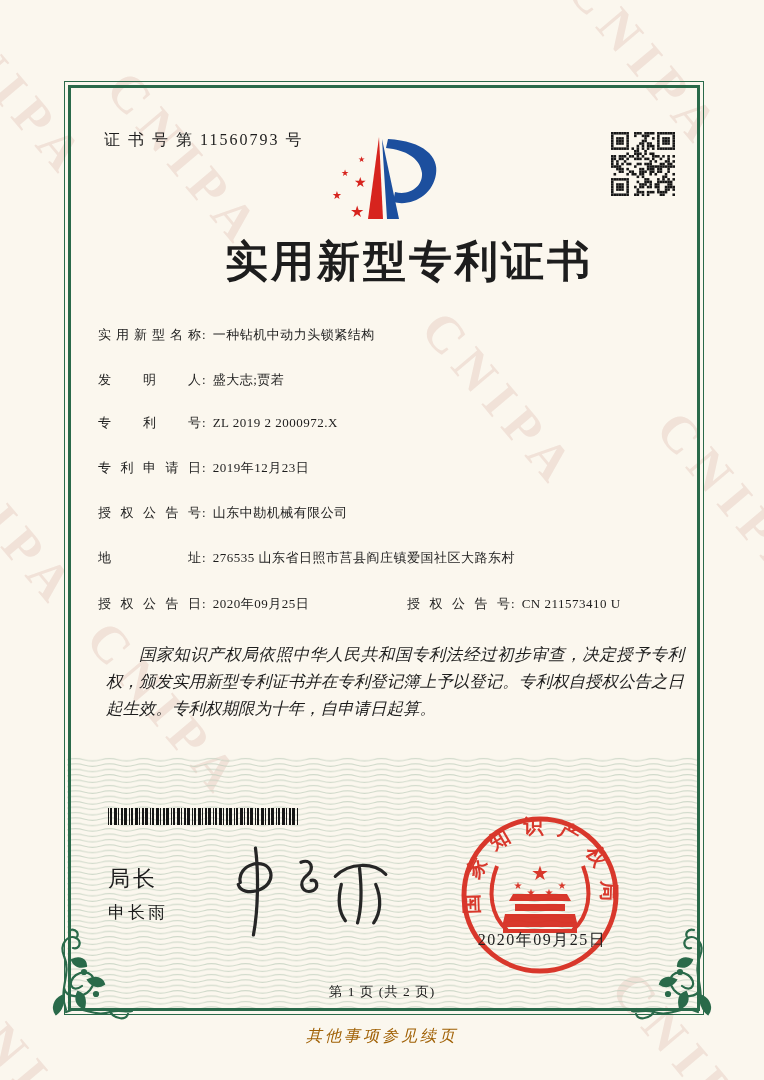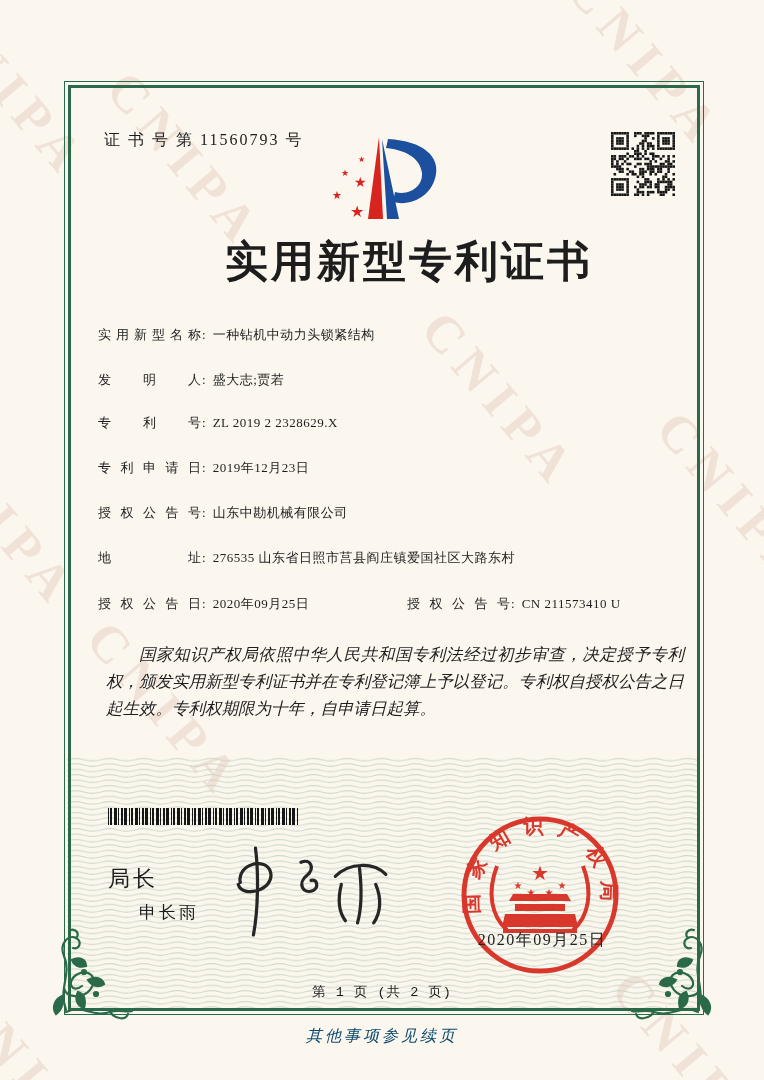--- a/index.html
+++ b/index.html
@@ -40,30 +40,30 @@
   .fpair2{position:absolute;left:309px;top:0;}
 
   
   .body-text{position:absolute;left:95px;top:630px;width:600px;font-size:16.5px;
       line-height:27px;font-style:italic;text-align:justify;}
   .body-text p{margin:11px;text-indent:2em;}
 
   
   .barcode{position:absolute;left:108px;top:808px;width:194px;height:17px;}
   .signer-title{position:absolute;left:108px;top:864px;font-size:22px;letter-spacing:3px;}
-  .signer-name{position:absolute;left:108px;top:901px;font-size:17px;letter-spacing:3px;margin-left:31px;}
+  .signer-name{position:absolute;left:108px;top:901px;font-size:17px;letter-spacing:3px;}
   .signature{position:absolute;left:222px;top:842px;width:172px;height:96px;z-index:6;}
   .seal{position:absolute;left:445px;top:800px;width:190px;height:190px;z-index:5;}
   .seal-date{position:absolute;left:452px;top:930px;width:180px;text-align:center;
       font-size:16px;letter-spacing:1.5px;color:#222;z-index:7;}
 
   .page-info{position:absolute;left:0;top:983px;width:764px;text-align:center;
-      font-size:13.5px;letter-spacing:1px;z-index:4;font-family:Liberation Mono, monospace;}
+      font-size:13.5px;letter-spacing:1px;z-index:4;}
   .continuation{position:absolute;left:0;top:1026px;width:764px;text-align:center;
-      font-size:16px;font-style:italic;letter-spacing:3px;color:#0c4a6e;}
+      font-size:16px;font-style:italic;letter-spacing:3px;color:#a16207;}
 </style>
 </head>
 <body>
 
 <div id="page">
 
   <div class="wm" style="left:-35px;top:-10px">CNIPA</div>
   <div class="wm" style="left:140px;top:60px">CNIPA</div>
   <div class="wm" style="left:600px;top:-40px">CNIPA</div>
   <div class="wm" style="left:455px;top:300px">CNIPA</div>
@@ -427,21 +427,21 @@
 
   <div class="title">实用新型专利证书</div>
 
   <div class="frow" style="top:323px">
     <span class="flabel">实用新型名称</span><span class="fcolon">:</span><span class="fvalue">一种钻机中动力头锁紧结构</span>
   </div>
   <div class="frow" style="top:368px">
     <span class="flabel">发明人</span><span class="fcolon">:</span><span class="fvalue">盛大志;贾若</span>
   </div>
   <div class="frow" style="top:411px">
-    <span class="flabel">专利号</span><span class="fcolon">:</span><span class="fvalue">ZL 2019 2 2328629.X</span>
+    <span class="flabel">专利号</span><span class="fcolon">:</span><span class="fvalue">ZL 2019 2 2000972.X</span>
   </div>
   <div class="frow" style="top:456px">
     <span class="flabel">专利申请日</span><span class="fcolon">:</span><span class="fvalue">2019年12月23日</span>
   </div>
   <div class="frow" style="top:501px">
     <span class="flabel">授权公告号</span><span class="fcolon">:</span><span class="fvalue">山东中勘机械有限公司</span>
   </div>
   <div class="frow" style="top:546px">
     <span class="flabel">地址</span><span class="fcolon">:</span><span class="fvalue">276535 山东省日照市莒县阎庄镇爱国社区大路东村</span>
   </div>

